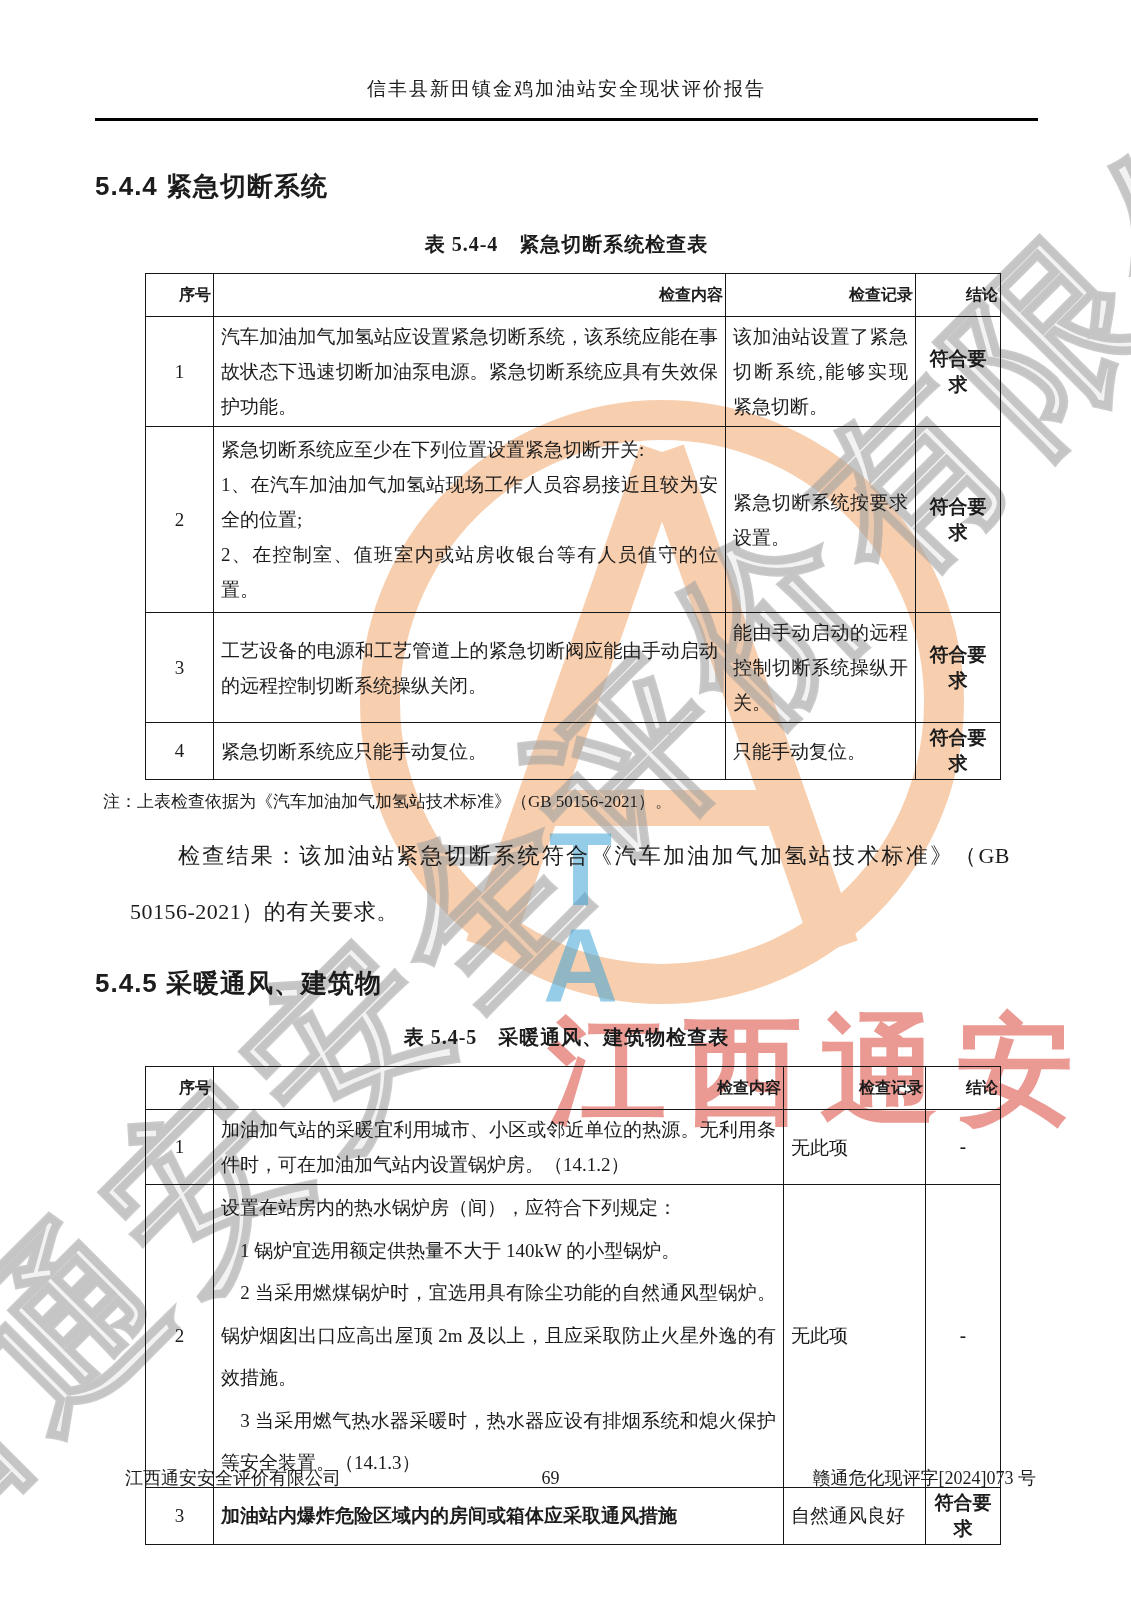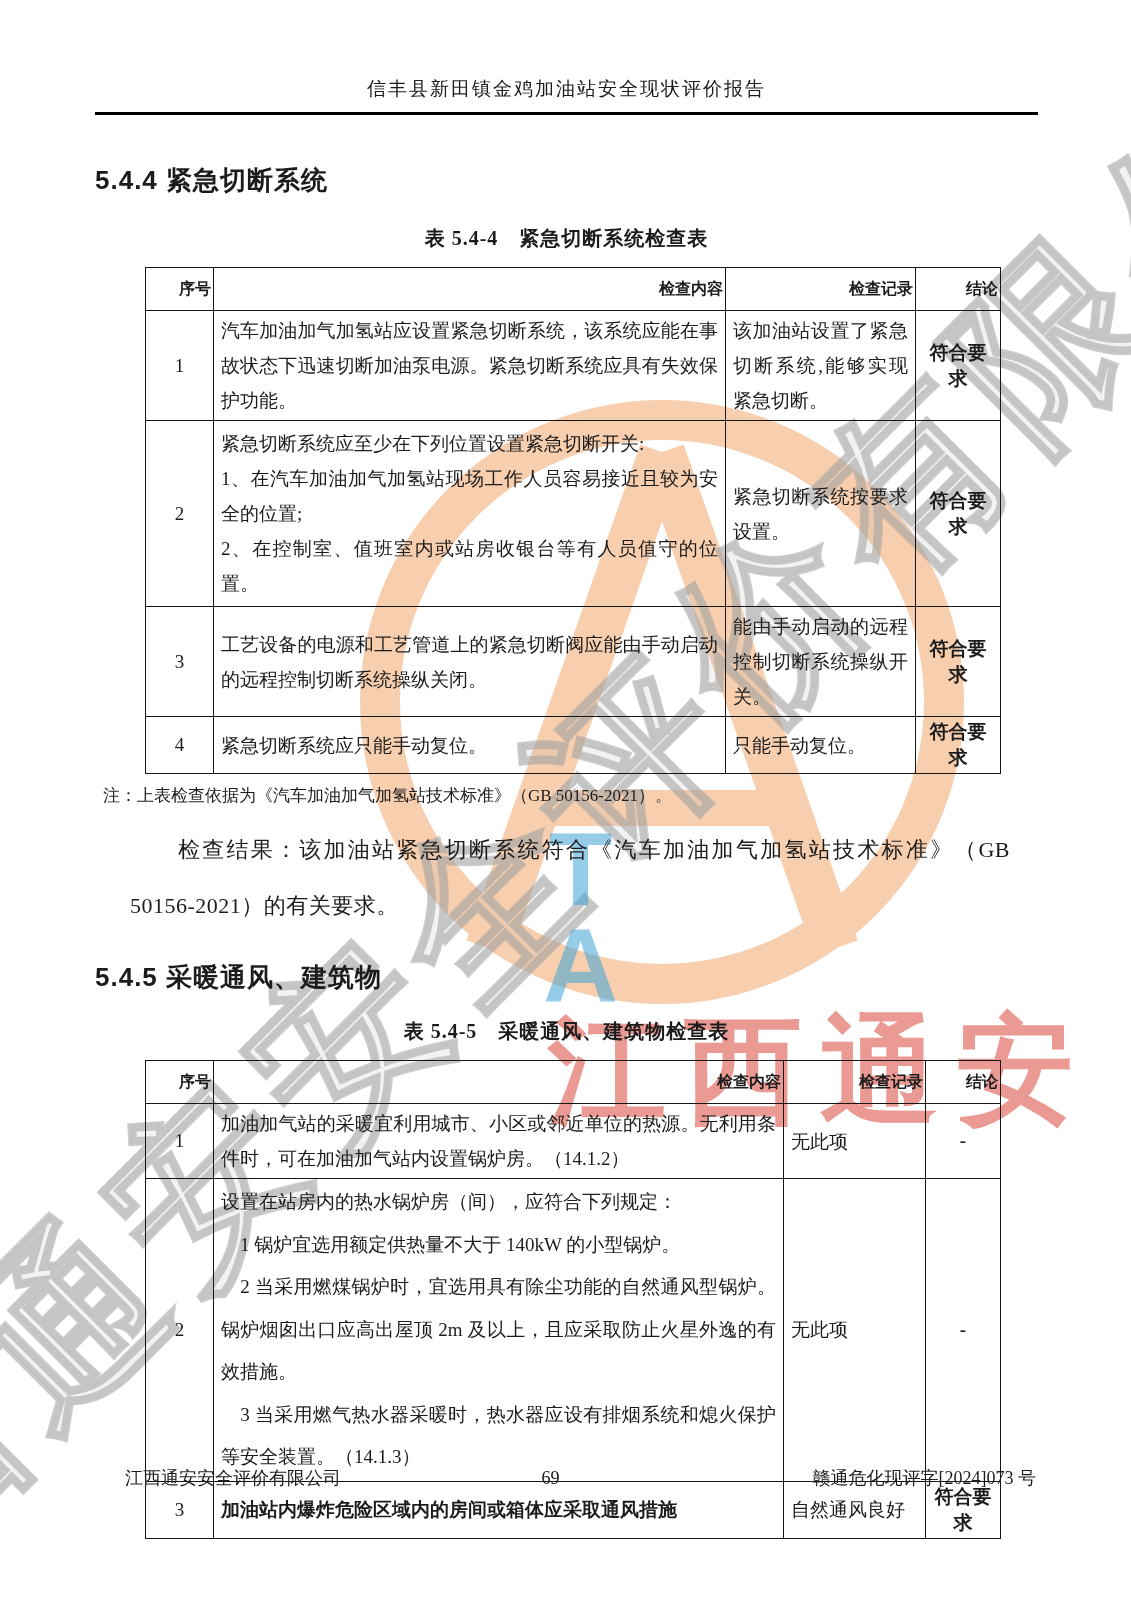--- a/index.html
+++ b/index.html
@@ -23,21 +23,21 @@
   }
   .wm-red{
     position:absolute;left:548px;top:992px;font-family:"Liberation Sans","DejaVu Sans",sans-serif;
     font-weight:bold;font-size:118px;letter-spacing:18px;white-space:nowrap;
     color:#d9473c;opacity:.55;
   }
   
   .content{position:relative;z-index:1;padding:76px 93px 0 95px;}
   .doc-header{
     text-align:center;font-size:19px;letter-spacing:2px;line-height:26px;
-    padding-bottom:10px;border-bottom:3px solid #000;
+    padding-bottom:16px;border-bottom:3px solid #000;
   }
   .sec-heading{
     margin:46px 0 0 0;font-family:"Liberation Sans","DejaVu Sans",sans-serif;
     font-weight:bold;font-size:26px;line-height:38px;letter-spacing:1px;
   }
   .sec-heading.second{margin-top:24px;}
   .tbl-caption{
     margin-top:26px;text-align:center;font-weight:bold;font-size:20px;line-height:26px;
     margin-bottom:16px;letter-spacing:1px;
   }

